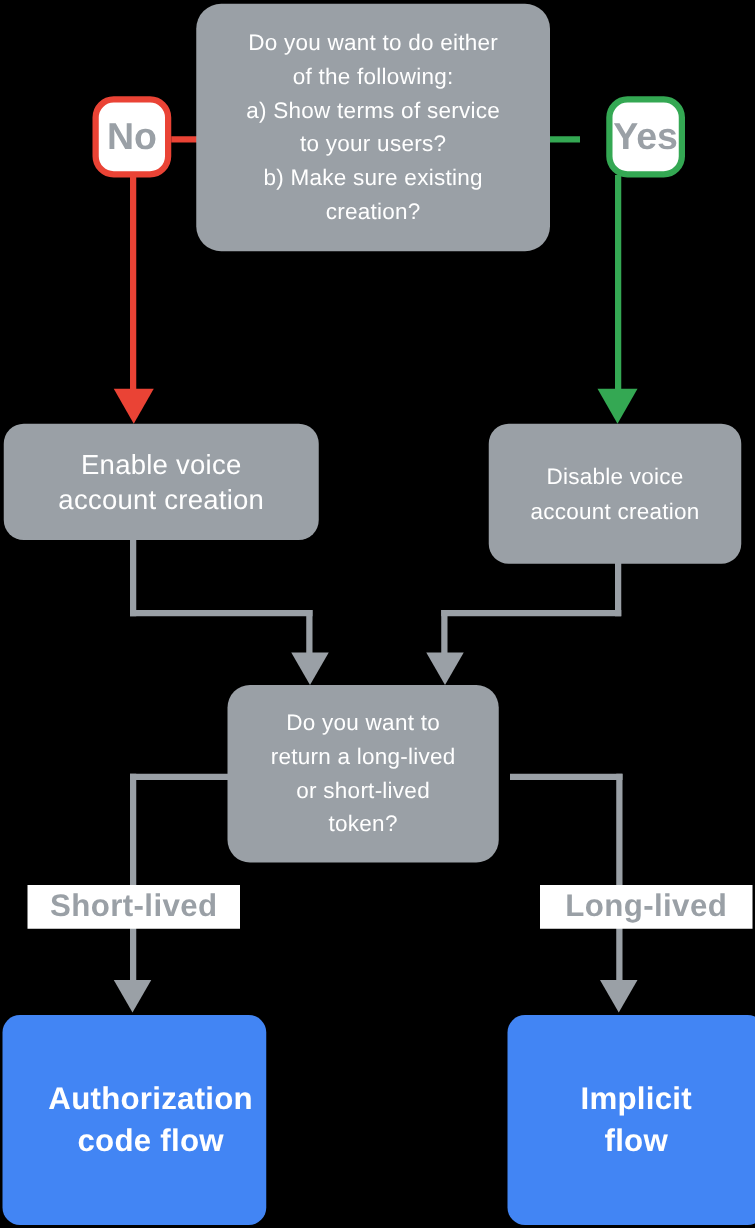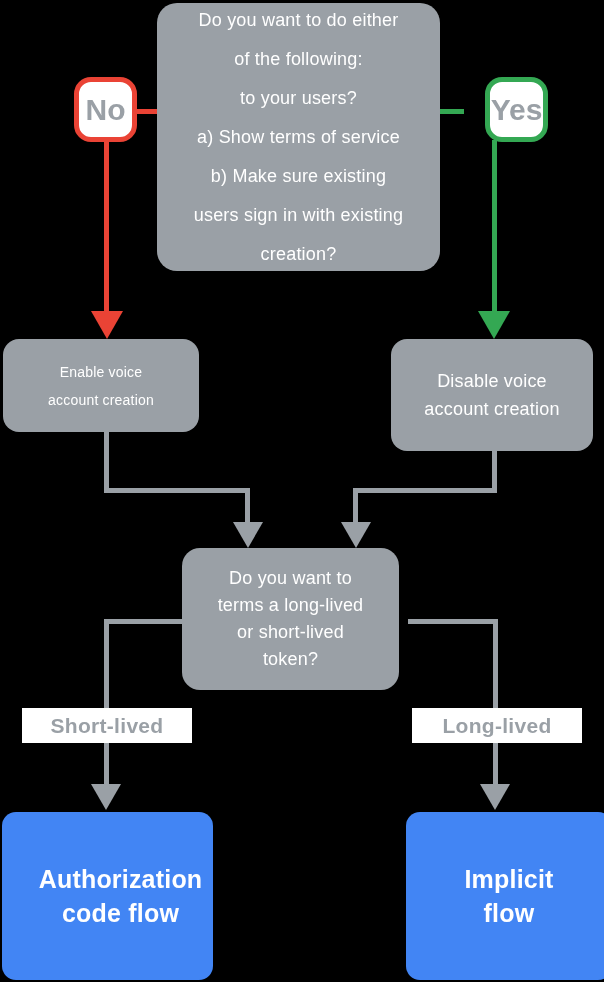--- a/index.html
+++ b/index.html
@@ -25,22 +25,22 @@
     border-left-width:16px; border-right-width:16px;
     border-top:28px solid var(--arrow-green,#34A853);
   }
   
   .node {
     position:absolute; box-sizing:border-box;
     background:var(--node-gray,#9AA0A6); color:var(--node-text,#FFFFFF);
     display:flex; flex-direction:column; align-items:center; justify-content:center;
     text-align:center; letter-spacing:0.2px;
   }
-  .node.q-top   { left:157px; top:3px;  width:283px; height:268px; border-radius:20px; font-size:18px; line-height:27px;gap:12px; }
-  .node.enable  { left:3px;   top:339px; width:196px; height:93px;  border-radius:16px; font-size:14px; line-height:28px; }
+  .node.q-top   { left:157px; top:3px;  width:283px; height:198px; border-radius:20px; font-size:18px; line-height:27px; }
+  .node.enable  { left:3px;   top:339px; width:252px; height:93px;  border-radius:16px; font-size:22px; line-height:28px; }
   .node.disable { left:391px; top:339px; width:202px; height:112px;  border-radius:16px; font-size:18px; line-height:28px; }
   .node.q-mid   { left:182px; top:548px; width:217px; height:142px; border-radius:18px; font-size:18px; line-height:27px; }
   .node.terminal {
     background:var(--terminal-blue,#4285F4);
     font-size:25px; font-weight:bold; line-height:34px;
   }
   .node.term-left  { left:2px;   top:812px; width:211px; height:168px; border-radius:14px;padding-left:26px; }
   .node.term-right { left:390px; top:812px; width:206px; height:168px; border-radius:14px;margin-left:16px; }
   
   .badge {
@@ -49,24 +49,24 @@
     display:flex; align-items:center; justify-content:center;
     color:var(--label-text,#9AA0A6); font-size:30px; font-weight:bold;
   }
   .badge.no  { left:74px;  top:77px; border:5px solid var(--arrow-red,#EA4335); }
   .badge.yes { left:462px; top:77px; border:5px solid var(--arrow-green,#34A853);margin-left:23px; }
   
   .edge-label {
     position:absolute; width:170px; height:35px;
     background:var(--badge-bg,#FFFFFF); color:var(--label-text,#9AA0A6);
     display:flex; align-items:center; justify-content:center;
-    font-size:21px; font-weight:bold; letter-spacing:0.3px;
+    font-size:25px; font-weight:bold; letter-spacing:0.3px;
   }
   .edge-label.short { left:22px;  top:708px; }
-  .edge-label.long  { left:412px; top:708px; }
+  .edge-label.long  { left:432px; top:708px; }
 </style>
 </head>
 <body>
 
 <div class="canvas">
 
   <div class="seg red" style="left:137px;top:109px;width:22px;height:5px"></div>
   <div class="seg red" style="left:104px;top:140px;width:5px;height:172px"></div>
   <div class="head red" style="left:91px;top:311px"></div>
 
@@ -88,24 +88,23 @@
   <div class="seg" style="left:104px;top:619px;width:5px;height:166px"></div>
   <div class="head" style="left:91px;top:784px"></div>
 
   <div class="seg" style="left:408px;top:619px;width:90px;height:5px"></div>
   <div class="seg" style="left:493px;top:619px;width:5px;height:166px"></div>
   <div class="head" style="left:480px;top:784px"></div>
 
   <div class="node q-top">
     <div>Do you want to do either</div>
     <div>of the following:</div>
+    <div>a) Show terms of service</div>
     <div>to your users?</div>
-    <div>a) Show terms of service</div>
     <div>b) Make sure existing</div>
-    <div>users sign in with existing</div>
     <div>creation?</div>
   </div>
 
   <div class="badge no">
     <span>No</span>
   </div>
   <div class="badge yes">
     <span>Yes</span>
   </div>
 
@@ -113,21 +112,21 @@
     <div>Enable voice</div>
     <div>account creation</div>
   </div>
   <div class="node disable">
     <div>Disable voice</div>
     <div>account creation</div>
   </div>
 
   <div class="node q-mid">
     <div>Do you want to</div>
-    <div>terms a long-lived</div>
+    <div>return a long-lived</div>
     <div>or short-lived</div>
     <div>token?</div>
   </div>
 
   <div class="edge-label short">
     <span>Short-lived</span>
   </div>
   <div class="edge-label long">
     <span>Long-lived</span>
   </div>

